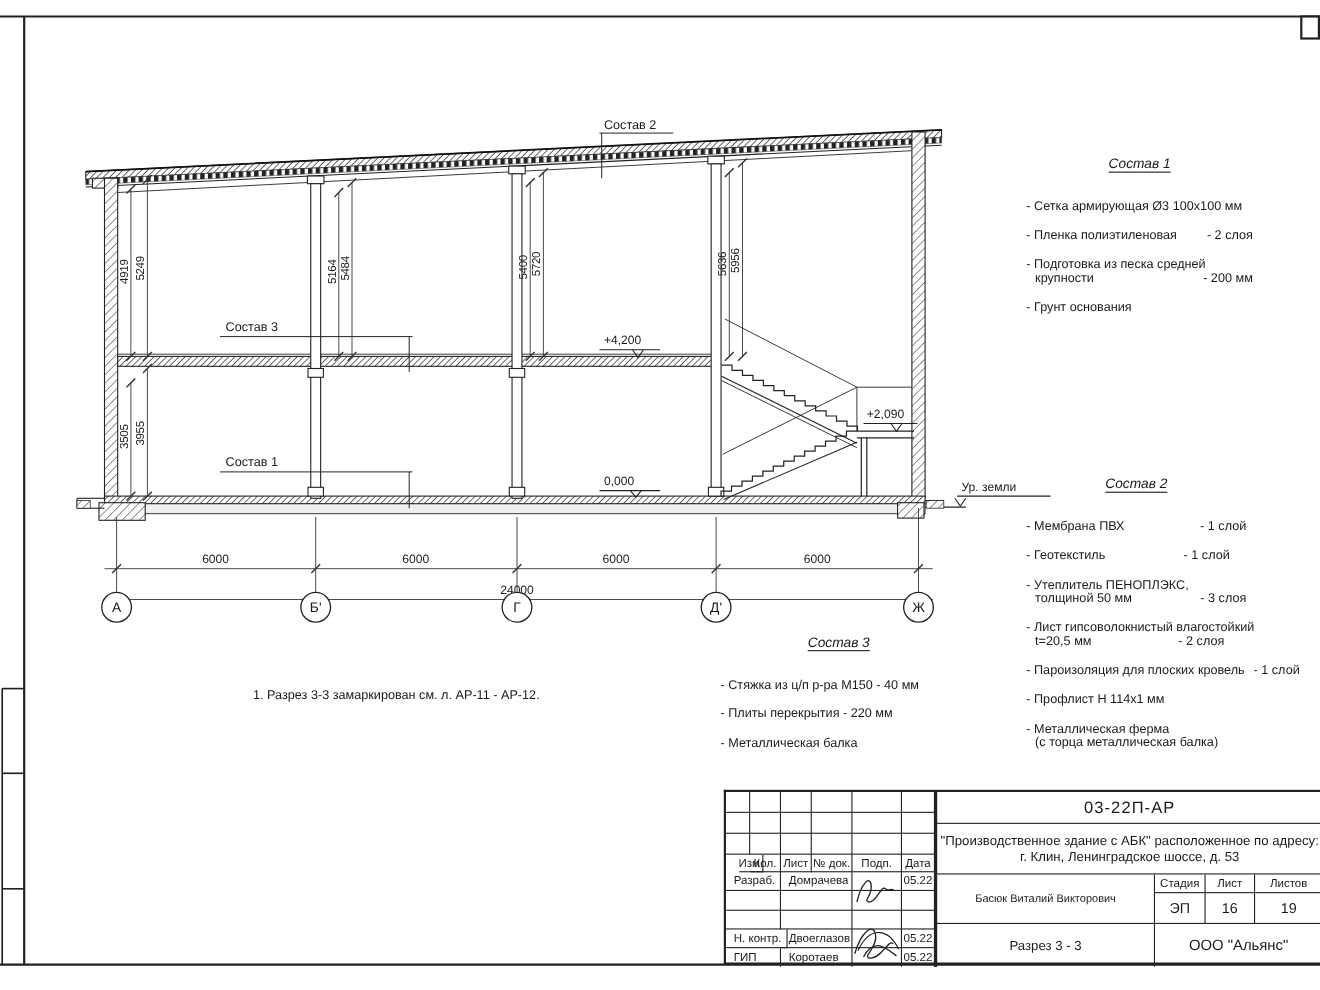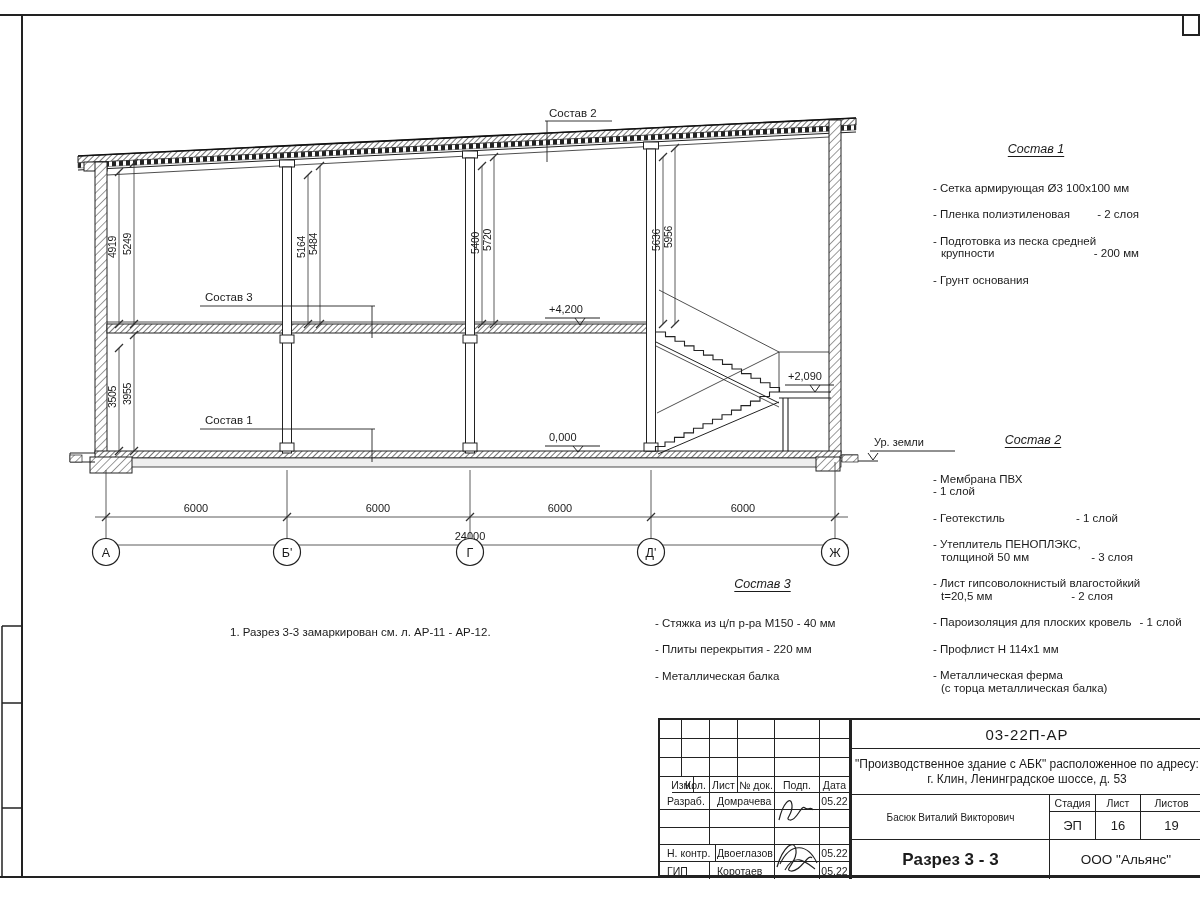--- a/index.html
+++ b/index.html
@@ -297,21 +297,21 @@
     <div class="item">
         <div class="li">
           <span>- Грунт основания</span>
         </div>
       </div>
   </div>
 
   <div class="abs sx" style="left:933px;top:434px;width:226px;">
     <div class="sx-h" style="width:200px;">Состав 2</div>
     <div class="item">
-        <div class="li" style="width:200px;flex-direction:column;">
+        <div class="li" style="width:200px;">
           <span>- Мембрана ПВХ</span>
           <span>- 1 слой</span>
         </div>
       </div>
     <div class="item">
         <div class="li" style="width:185px;">
           <span>- Геотекстиль</span>
           <span>- 1 слой</span>
         </div>
       </div>
@@ -423,21 +423,21 @@
     <div class="cell left-al nb-b" style="left:50px;top:142px;width:65px;height:17px;">Коротаев</div>
     <div class="cell nb-b" style="left:115px;top:142px;width:45px;height:17px;"></div>
     <div class="cell nb-b" style="left:160px;top:142px;width:30px;height:17px;">05.22</div>
 
     <div class="cell big nb-r" style="left:190px;top:0;width:352px;height:29px;border-left:2px solid #222;">03-22П-АР</div>
     <div class="cell proj nb-r" style="left:190px;top:29px;width:352px;height:46px;border-left:2px solid #222;flex-direction:column;">
       <div style="white-space:nowrap;">"Производственное здание с АБК" расположенное по адресу:</div>
       <div>г. Клин, Ленинградское шоссе, д. 53</div>
     </div>
     <div class="cell" style="left:190px;top:75px;width:200px;height:45px;border-left:2px solid #222;font-size:10px;">Басюк Виталий Викторович</div>
-    <div class="cell nb-b" style="left:190px;top:120px;width:200px;height:39px;border-left:2px solid #222;font-size:17px;font-weight:bold;">Разрез 3 - 3</div>
+    <div class="cell nb-b" style="left:190px;top:120px;width:200px;height:39px;border-left:2px solid #222;font-size:12px;">Разрез 3 - 3</div>
     <div class="cell" style="left:390px;top:75px;width:46px;height:17px;">Стадия</div>
     <div class="cell" style="left:436px;top:75px;width:45px;height:17px;">Лист</div>
     <div class="cell nb-r" style="left:481px;top:75px;width:61px;height:17px;">Листов</div>
     <div class="cell val" style="left:390px;top:92px;width:46px;height:28px;">ЭП</div>
     <div class="cell val" style="left:436px;top:92px;width:45px;height:28px;">16</div>
     <div class="cell val nb-r" style="left:481px;top:92px;width:61px;height:28px;">19</div>
     <div class="cell comp nb-r nb-b" style="left:390px;top:120px;width:152px;height:39px;">ООО "Альянс"</div>
   </div>
 
   <svg class="sig-svg" style="left:776px;top:793px;" width="40" height="34" viewBox="0 0 40 34">

